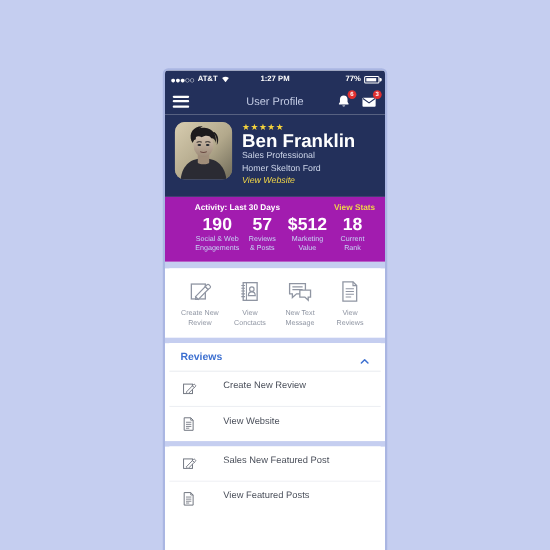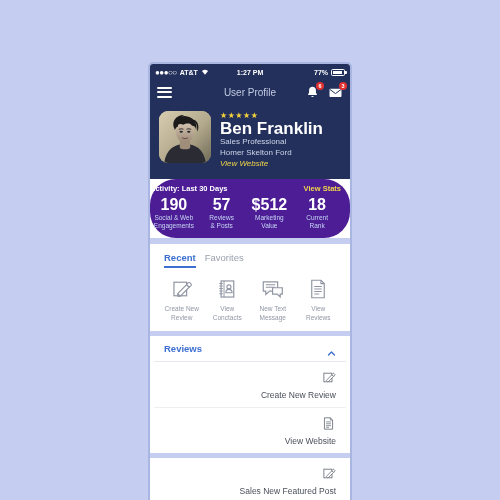--- a/index.html
+++ b/index.html
@@ -197,24 +197,23 @@
   .pweb {
     color: #f0d548;
     font-size: 8px;
     line-height: 11px;
     cursor: pointer;
     font-style: italic;
   }
 
   
   .stats {
-    background: #4c1d95;
-    padding: 5px 9px 8px 0;
+    background: #a21caf;
+    padding: 5px 9px 8px 27px;
     box-sizing: border-box;
-    border-radius: 26px;
   }
   .stats-top {
     display: flex;
     align-items: baseline;
     justify-content: space-between;
   }
   .stats-label {
     color: #ffffff;
     font-size: 7.5px;
     font-weight: bold;
@@ -309,26 +308,25 @@
     font-size: 9.5px;
     font-weight: bold;
   }
   .chev {
     width: 9px;
     height: 9px;
   }
   .sec-item {
     background: #ffffff;
     display: flex;
-    align-items: flex-end;
-    gap: 4px;
+    align-items: flex-start;
+    gap: 24px;
     padding: 7px 10px;
     border-bottom: 1px solid #edeff3;
     cursor: pointer;
-    flex-direction: column;
   }
   .sec-item:last-child { border-bottom: none; }
   .sec-item .ic {
     width: 15px;
     height: 17px;
     display: flex;
     align-items: center;
     justify-content: center;
     flex: 0 0 auto;
   }
@@ -455,24 +453,20 @@
         <div class="stat-val">18</div>
         <div class="stat-cap">Current</div>
         <div class="stat-cap">Rank</div>
       </div>
     </div>
   </div>
 
   <div class="spacer"></div>
 
   <div class="card">
-    <div class="tabs">
-      <div class="tab active">Recent</div>
-      <div class="tab">Favorites</div>
-    </div>
     <div class="qa-row">
 
       <div class="qa">
         <div class="ic">
           <svg width="22" height="22" viewBox="0 0 26 26">
             <rect x="3.5" y="5" width="15" height="16" fill="none" stroke="#8f95a2" stroke-width="1.4"></rect>
             <path d="M8 18.5 L18.5 7.8 L21.5 10.8 L11 21.5 Z" fill="#ffffff" stroke="#8f95a2" stroke-width="1.3"></path>
             <path d="M18.5 7.8 L20.2 5.8 a1.6 1.6 0 0 1 2.4 0 l1 1.1 a1.5 1.5 0 0 1 0 2.2 L21.5 10.8 Z" fill="#ffffff" stroke="#8f95a2" stroke-width="1.3"></path>
             <path d="M8 18.5 L8 21.5 L11 21.5" fill="none" stroke="#8f95a2" stroke-width="1.2"></path>
           </svg>

